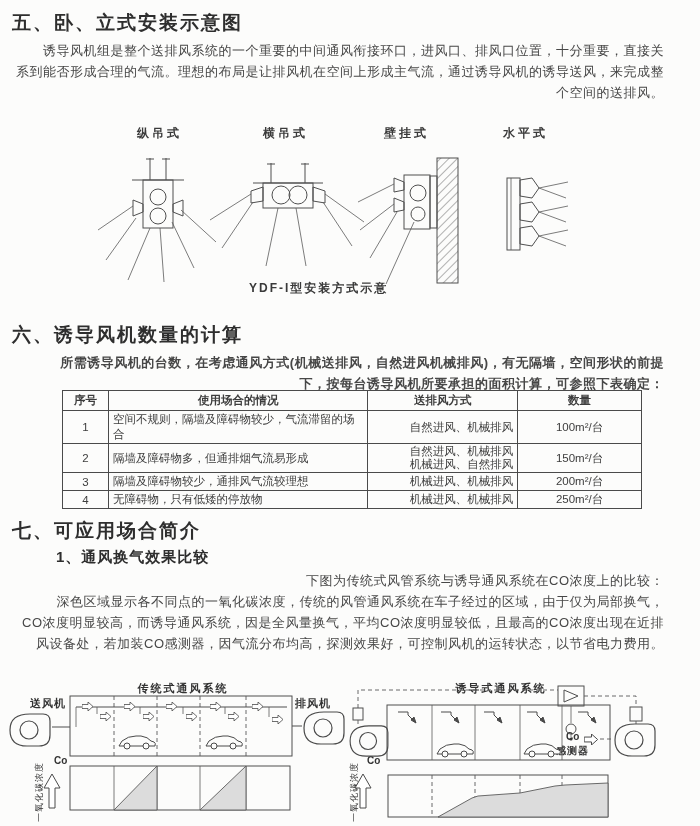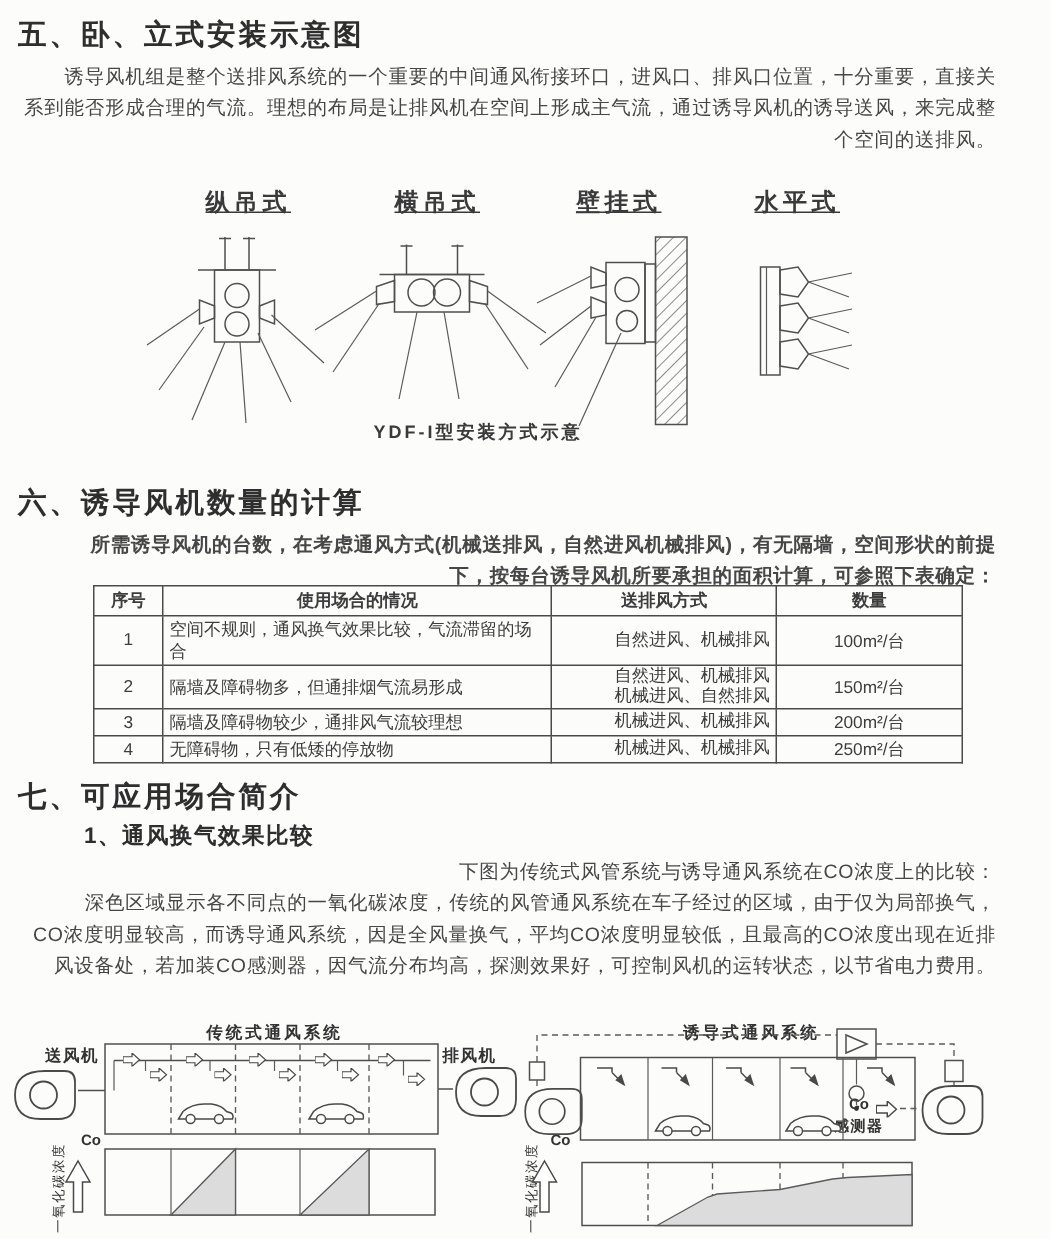--- a/index.html
+++ b/index.html
@@ -13,21 +13,21 @@
     color:#2e2e2e; letter-spacing:2px;
   }
   .h-sub {
     position:absolute; font-size:15px; font-weight:bold; color:#2e2e2e; letter-spacing:1px;
   }
   .body-text {
     position:absolute; left:14px; width:650px; font-size:13px; line-height:21px;
     color:#474747; text-indent:1.8em; letter-spacing:0.5px;text-align:right;
   }
   .diag-label {
-    position:absolute; font-size:16px; font-weight:bold; color:#3a3a3a; letter-spacing:3px;text-decoration:underline;
+    position:absolute; font-size:12px; font-weight:bold; color:#3a3a3a; letter-spacing:3px;
   }
   .caption {
     position:absolute; font-size:12px; font-weight:bold; color:#3a3a3a; letter-spacing:2px;
   }
   svg { position:absolute; }
   .ln { stroke:#4f4f4f; stroke-width:1; fill:none; }
   .ln-thin { stroke:#5a5a5a; stroke-width:0.8; fill:none; }
   .dash { stroke:#5a5a5a; stroke-width:0.9; fill:none; stroke-dasharray:4 3; }
   table.calc {
     position:absolute; left:62px; top:390px; width:580px;
@@ -143,21 +143,21 @@
   <table class="calc">
     <tbody>
         <tr>
       <th style="width:46px;">序号</th>
       <th style="width:260px;">使用场合的情况</th>
       <th style="width:150px;">送排风方式</th>
       <th style="width:124px;">数量</th>
     </tr>
     <tr>
       <td class="c">1</td>
-      <td class="l">空间不规则，通风换气效果比较，气流滞留的场合</td>
+      <td class="l">空间不规则，隔墙及障碍物较少，气流滞留的场合</td>
       <td>
         <div class="mode-line">自然进风、机械排风</div>
 
       </td>
       <td class="c">100m²/台</td>
     </tr>
     <tr>
       <td class="c">2</td>
       <td class="l">隔墙及障碍物多，但通排烟气流易形成</td>
       <td>

